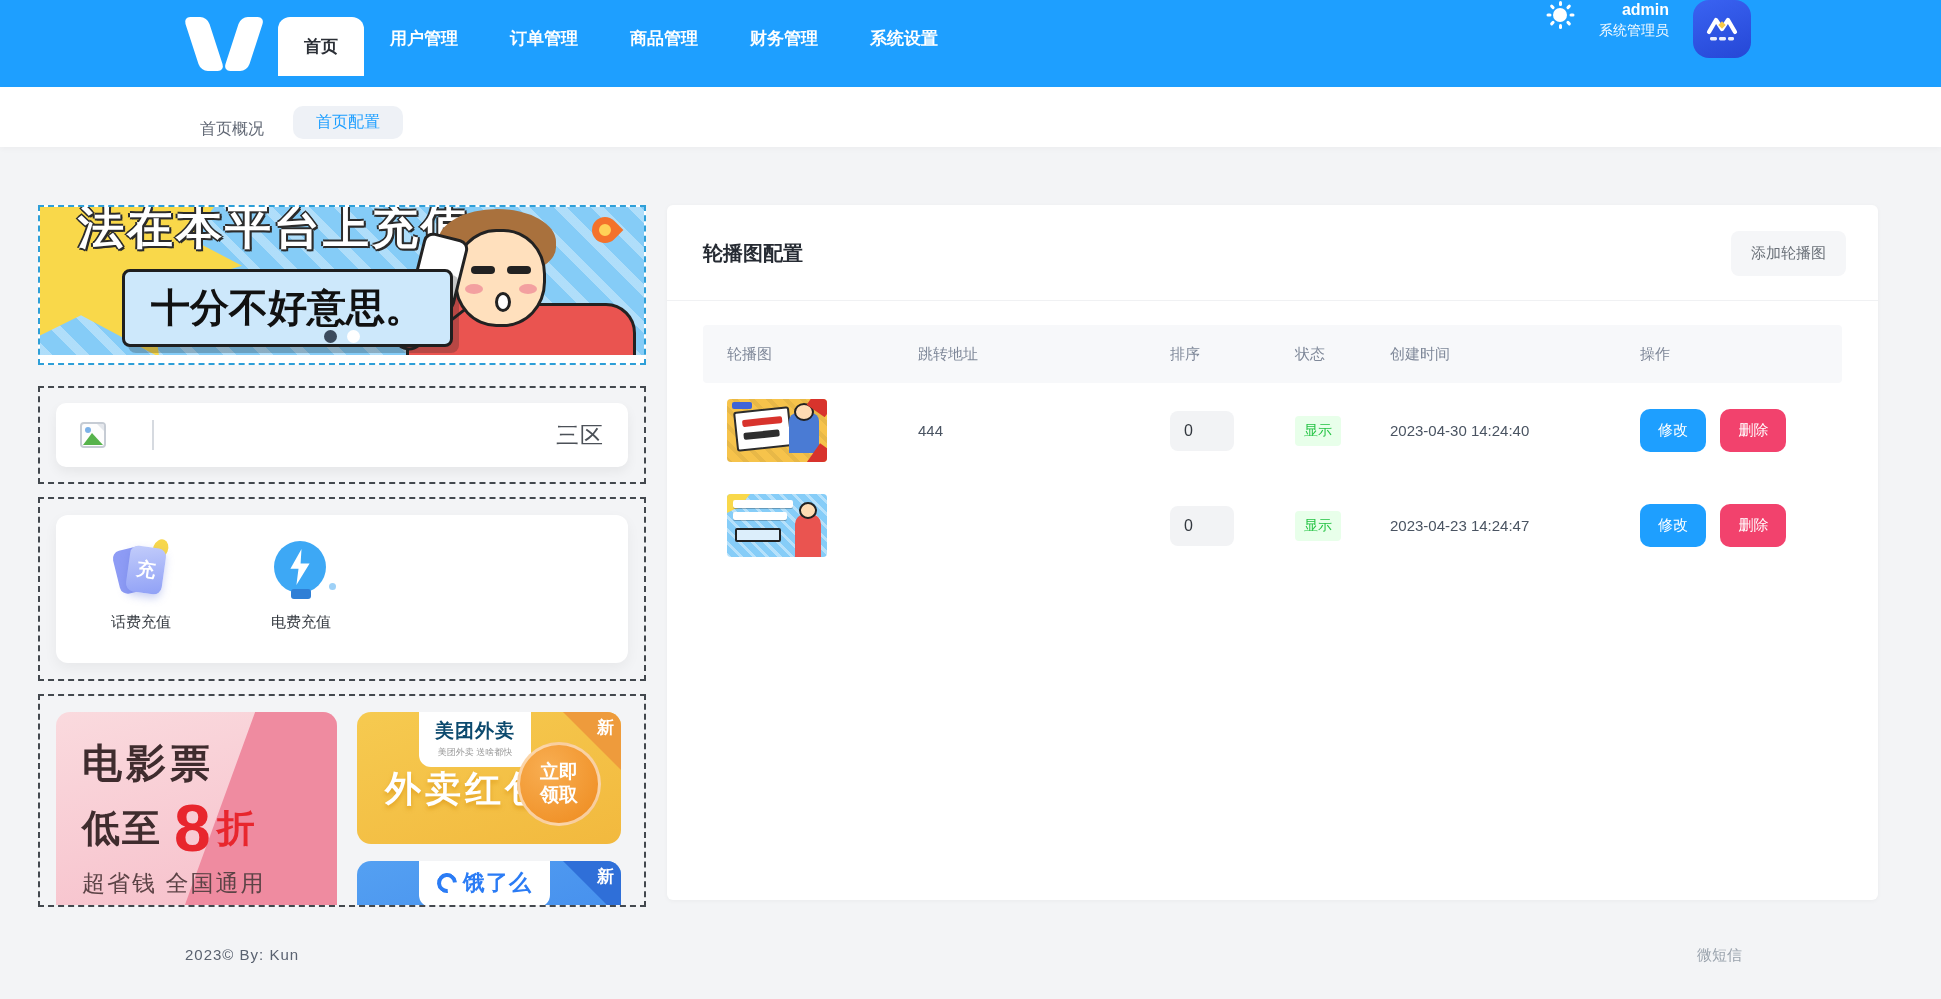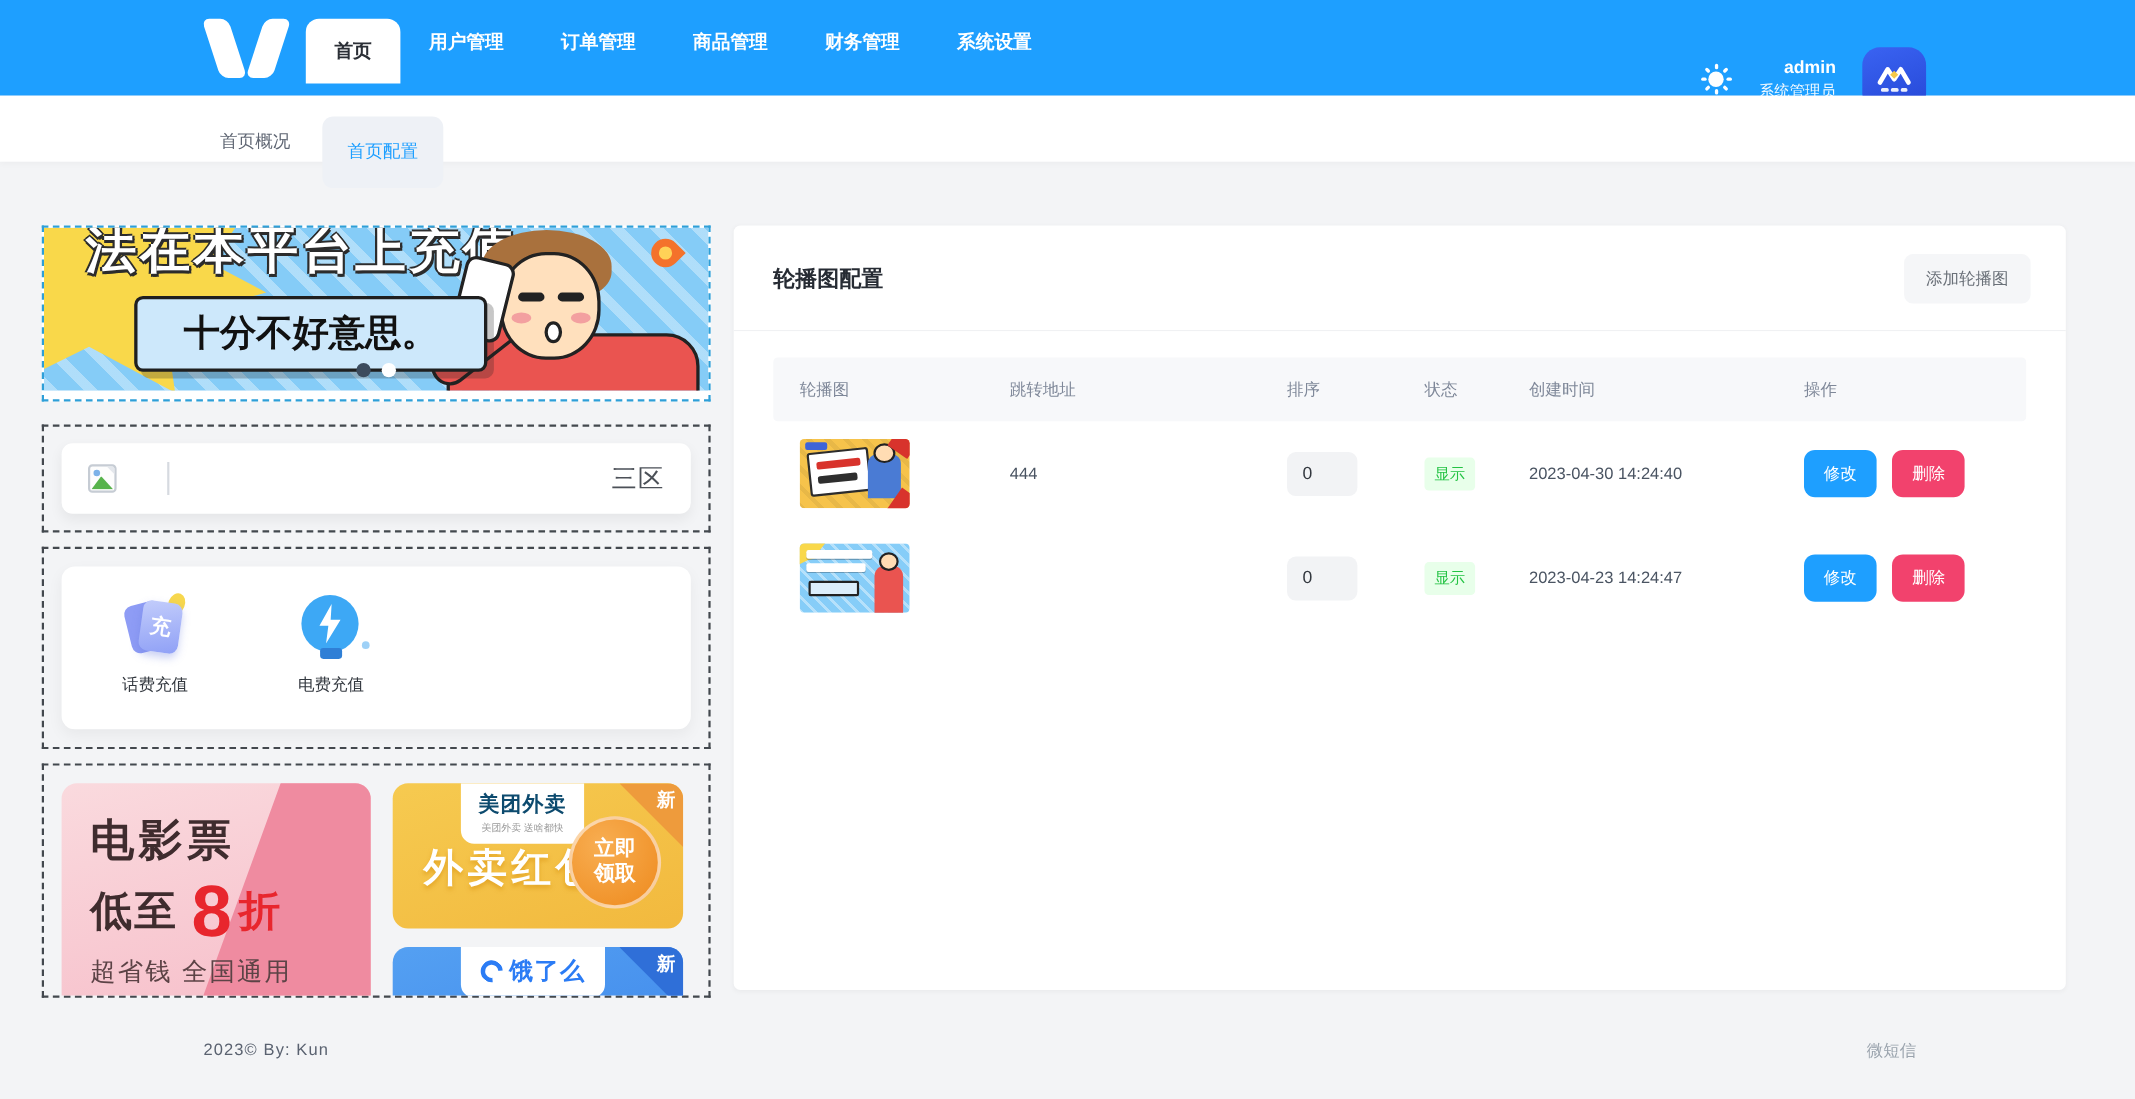--- a/index.html
+++ b/index.html
@@ -11,52 +11,52 @@
   .navbar { position:absolute; top:0; left:0; width:100%; height:87px; background:#1e9fff; }
   .logo { position:absolute; left:186px; top:17px; width:86px; height:54px; }
   .logo .bar { position:absolute; top:0; width:24px; height:54px; background:#fff; border-radius:7px; }
   .logo .bar.b1 { left:6px;  transform:skewX(18deg); }
   .logo .bar.b2 { left:46px; transform:skewX(-18deg); }
   .nav-tabs { position:absolute; left:278px; top:0; height:76px; display:flex; align-items:center; }
   .nav-tab { color:#fff; font-size:17px; font-weight:bold; margin-left:52px; cursor:pointer; white-space:nowrap; }
   .nav-tab.first { margin-left:26px; }
   .nav-tab.active { margin-left:0; align-self:flex-end; height:59px; width:86px; background:#fff;
     border-radius:12px 12px 0 0; color:#2b2f36; display:flex; align-items:center; justify-content:center; }
-  .nav-right { position:absolute; right:190px; top:0; height:71px; display:flex; align-items:center; gap:24px;margin-top:36px; }
+  .nav-right { position:absolute; right:190px; top:0; height:71px; display:flex; gap:24px; }
   .sun { width:30px; height:30px; position:relative; cursor:pointer; }
   .sun .core { position:absolute; left:8px; top:8px; width:14px; height:14px; background:#fff; border-radius:50%; }
   .sun .ray { position:absolute; left:14px; top:1px; width:3px; height:5px; background:#fff; border-radius:2px; transform-origin:50% 14px; }
   .userinfo { text-align:right; color:#fff; line-height:1.3; }
   .userinfo .uname { font-size:16px; font-weight:bold; }
   .userinfo .urole { font-size:14px; opacity:.95; }
   .avatar { width:58px; height:58px; border-radius:16px; background:linear-gradient(160deg,#3a63f2,#2547d6);
     display:flex; flex-direction:column; align-items:center; justify-content:center; cursor:pointer; }
   .avatar svg { display:block; }
 
   
   .subnav { position:absolute; top:87px; left:0; width:100%; height:60px; background:#fff; box-shadow:0 2px 6px rgba(0,0,0,.03); }
   .subnav-item { position:absolute; left:200px; top:32px; font-size:16px; color:#5f6673; cursor:pointer; }
-  .subnav-pill { position:absolute; left:293px; top:19px; padding:22px 23px; background:#eef1f6; border-radius:10px;
+  .subnav-pill { position:absolute; left:293px; top:19px; padding:6px 23px; background:#eef1f6; border-radius:10px;
     color:#1e9fff; font-size:16px; cursor:pointer; }
 
   
   .preview { position:absolute; left:38px; top:205px; width:608px; }
   .sec { border:2px dashed #43484e; position:relative; }
   .sec-banner { border-color:#2e9fd8; background:#fff; height:160px; overflow:hidden; }
 
   .banner { position:absolute; left:0; top:0; right:0; height:148px; overflow:hidden;
     background:#85ccf7;
     background-image:repeating-linear-gradient(45deg, rgba(255,255,255,.35) 0 9px, rgba(255,255,255,0) 9px 26px); }
   .burst { position:absolute; left:-28px; top:-40px; width:230px; height:190px; background:#f9d84a;
     clip-path:polygon(0 0,100% 0,78% 38%,100% 52%,60% 66%,64% 100%,30% 78%,0 96%); }
   .banner-headline { position:absolute; left:38px; top:-10px; font-size:46px; font-weight:900; color:#fff;
     letter-spacing:3px; white-space:nowrap;
     text-shadow:2px 0 0 #2c2c2c,-2px 0 0 #2c2c2c,0 2px 0 #2c2c2c,0 -2px 0 #2c2c2c,2px 2px 0 #2c2c2c; }
   .banner-box { position:absolute; left:82px; top:62px; background:#cde8fb; border:3px solid #1f1f1f; border-radius:8px;
-    padding:9px 42px; font-size:33px; font-weight:900; color:#111; box-shadow:6px 6px 0 rgba(30,30,30,.25); white-space:nowrap; }
+    padding:9px 26px; font-size:39px; font-weight:900; color:#111; box-shadow:6px 6px 0 rgba(30,30,30,.25); white-space:nowrap; }
   .char-hair { position:absolute; right:88px; top:2px; width:118px; height:66px; background:#a9713d; border-radius:50% 50% 42% 42%; }
   .char-face { position:absolute; right:98px; top:22px; width:92px; height:98px; background:#ffe0bd; border:3px solid #222; border-radius:46%; }
   .char-eye { position:absolute; width:24px; height:8px; background:#222; border-radius:4px; top:34px; }
   .char-eye.e1 { left:14px; } .char-eye.e2 { right:12px; }
   .char-blush { position:absolute; width:18px; height:10px; background:#f3a0a0; border-radius:50%; top:52px; }
   .char-blush.c1 { left:8px; } .char-blush.c2 { right:6px; }
   .char-mouth { position:absolute; left:38px; top:60px; width:16px; height:20px; background:#fff; border:3px solid #222; border-radius:50%; }
   .char-shirt { position:absolute; right:8px; top:96px; width:230px; height:70px; background:#ea5450; border:3px solid #222; border-radius:24px 30px 0 0; }
   .char-arm { position:absolute; right:150px; top:86px; width:110px; height:34px; background:#ea5450; border:3px solid #222; border-radius:18px; transform:rotate(-38deg); }
   .char-tissue { position:absolute; right:182px; top:28px; width:46px; height:74px; background:#fff; border:3px solid #222; border-radius:10px; transform:rotate(14deg); }

